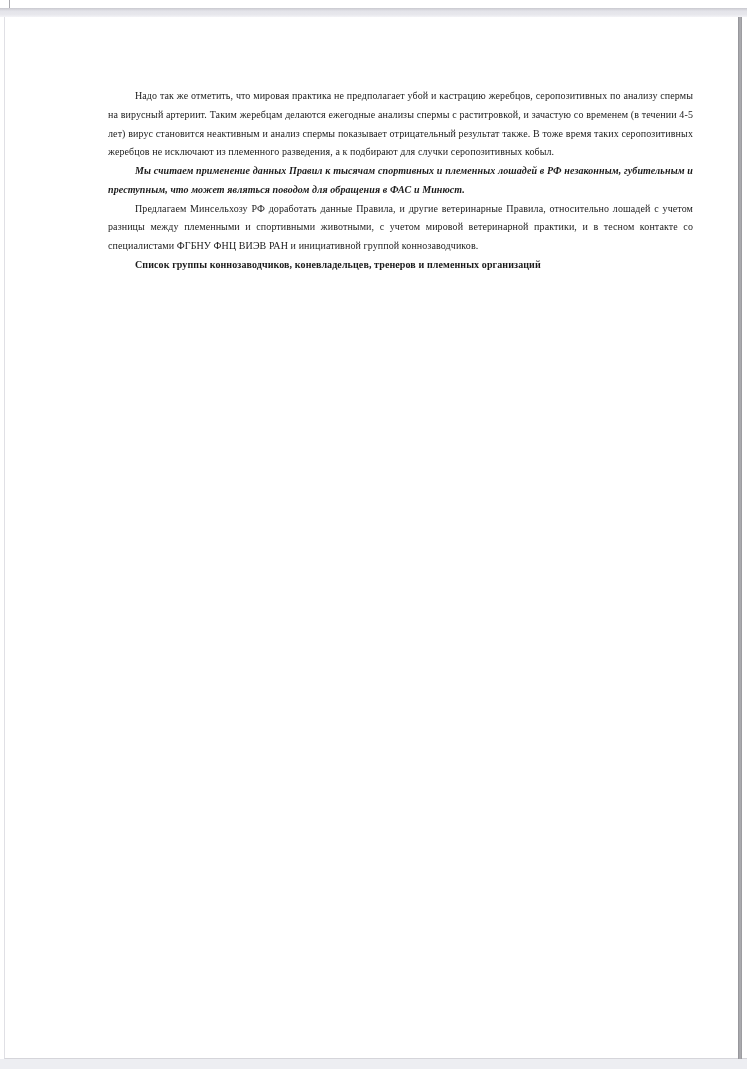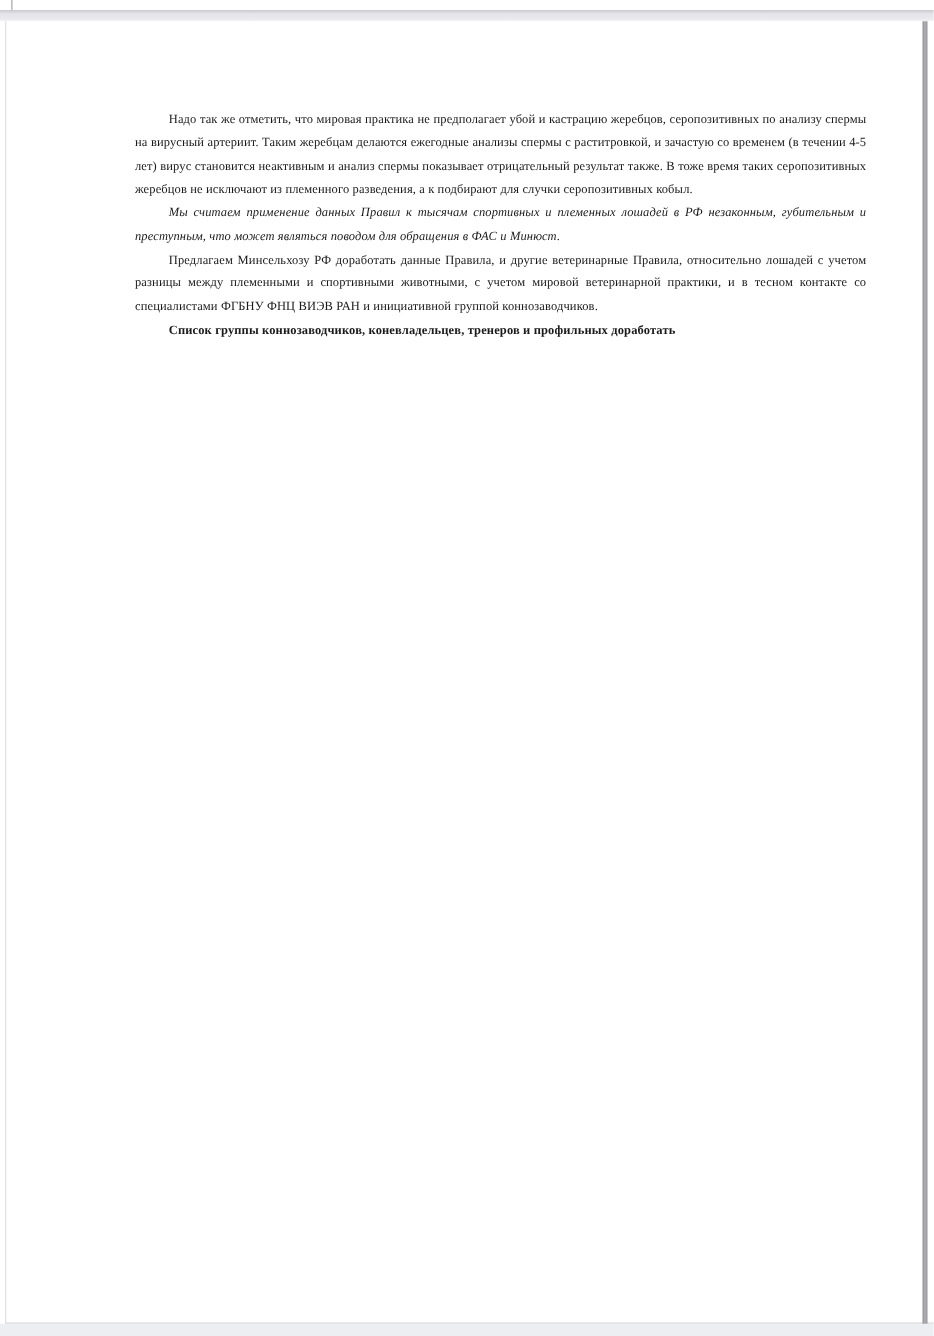--- a/index.html
+++ b/index.html
@@ -81,21 +81,21 @@
   .page-content p {
     margin: 0;
     font-size: 10px;
     line-height: 18.75px;
     text-align: justify;
     text-indent: 27px;
     letter-spacing: 0.1px;
   }
 
   .page-content p.emphasis {
-    font-weight: normal;
+    font-weight: bold;
     font-style: italic;
   }
 
   .section-heading {
     margin: 0;
     margin-top: 9px;
     font-size: 14.7px;
     line-height: 18.75px;
     font-weight: bold;
     text-align: center;
@@ -109,18 +109,18 @@
 <div class="prev-page-sliver"></div>
 
 <div class="page-separator"></div>
 
 <div class="doc-page"></div>
 
 <div class="page-content">
   <p>Надо так же отметить, что мировая практика не предполагает убой и  кастрацию жеребцов, серопозитивных по анализу спермы на вирусный артериит. Таким жеребцам делаются ежегодные анализы спермы с раститровкой, и зачастую со временем (в течении 4-5 лет) вирус становится неактивным и анализ спермы показывает отрицательный результат также. В тоже время таких серопозитивных жеребцов не исключают из племенного разведения, а к  подбирают для случки серопозитивных кобыл.</p>
   <p class="emphasis">Мы считаем применение данных Правил к тысячам спортивных и племенных лошадей в РФ незаконным, губительным и преступным, что может  являться поводом для обращения в ФАС и Минюст.</p>
   <p>Предлагаем Минсельхозу РФ доработать данные Правила, и другие ветеринарные Правила, относительно лошадей  с учетом разницы между племенными и спортивными животными, с учетом мировой ветеринарной практики, и в тесном контакте со специалистами ФГБНУ ФНЦ ВИЭВ РАН и инициативной группой коннозаводчиков.</p>
-  <p class="section-heading">Список группы коннозаводчиков, коневладельцев, тренеров и профильных доработать</p>
+  <p class="section-heading">Список группы коннозаводчиков, коневладельцев, тренеров и племенных организаций</p>
 </div>
 
 <div class="page-edge-shadow"></div>
 
 <div class="bottom-strip"></div>
 
 </body></html>

